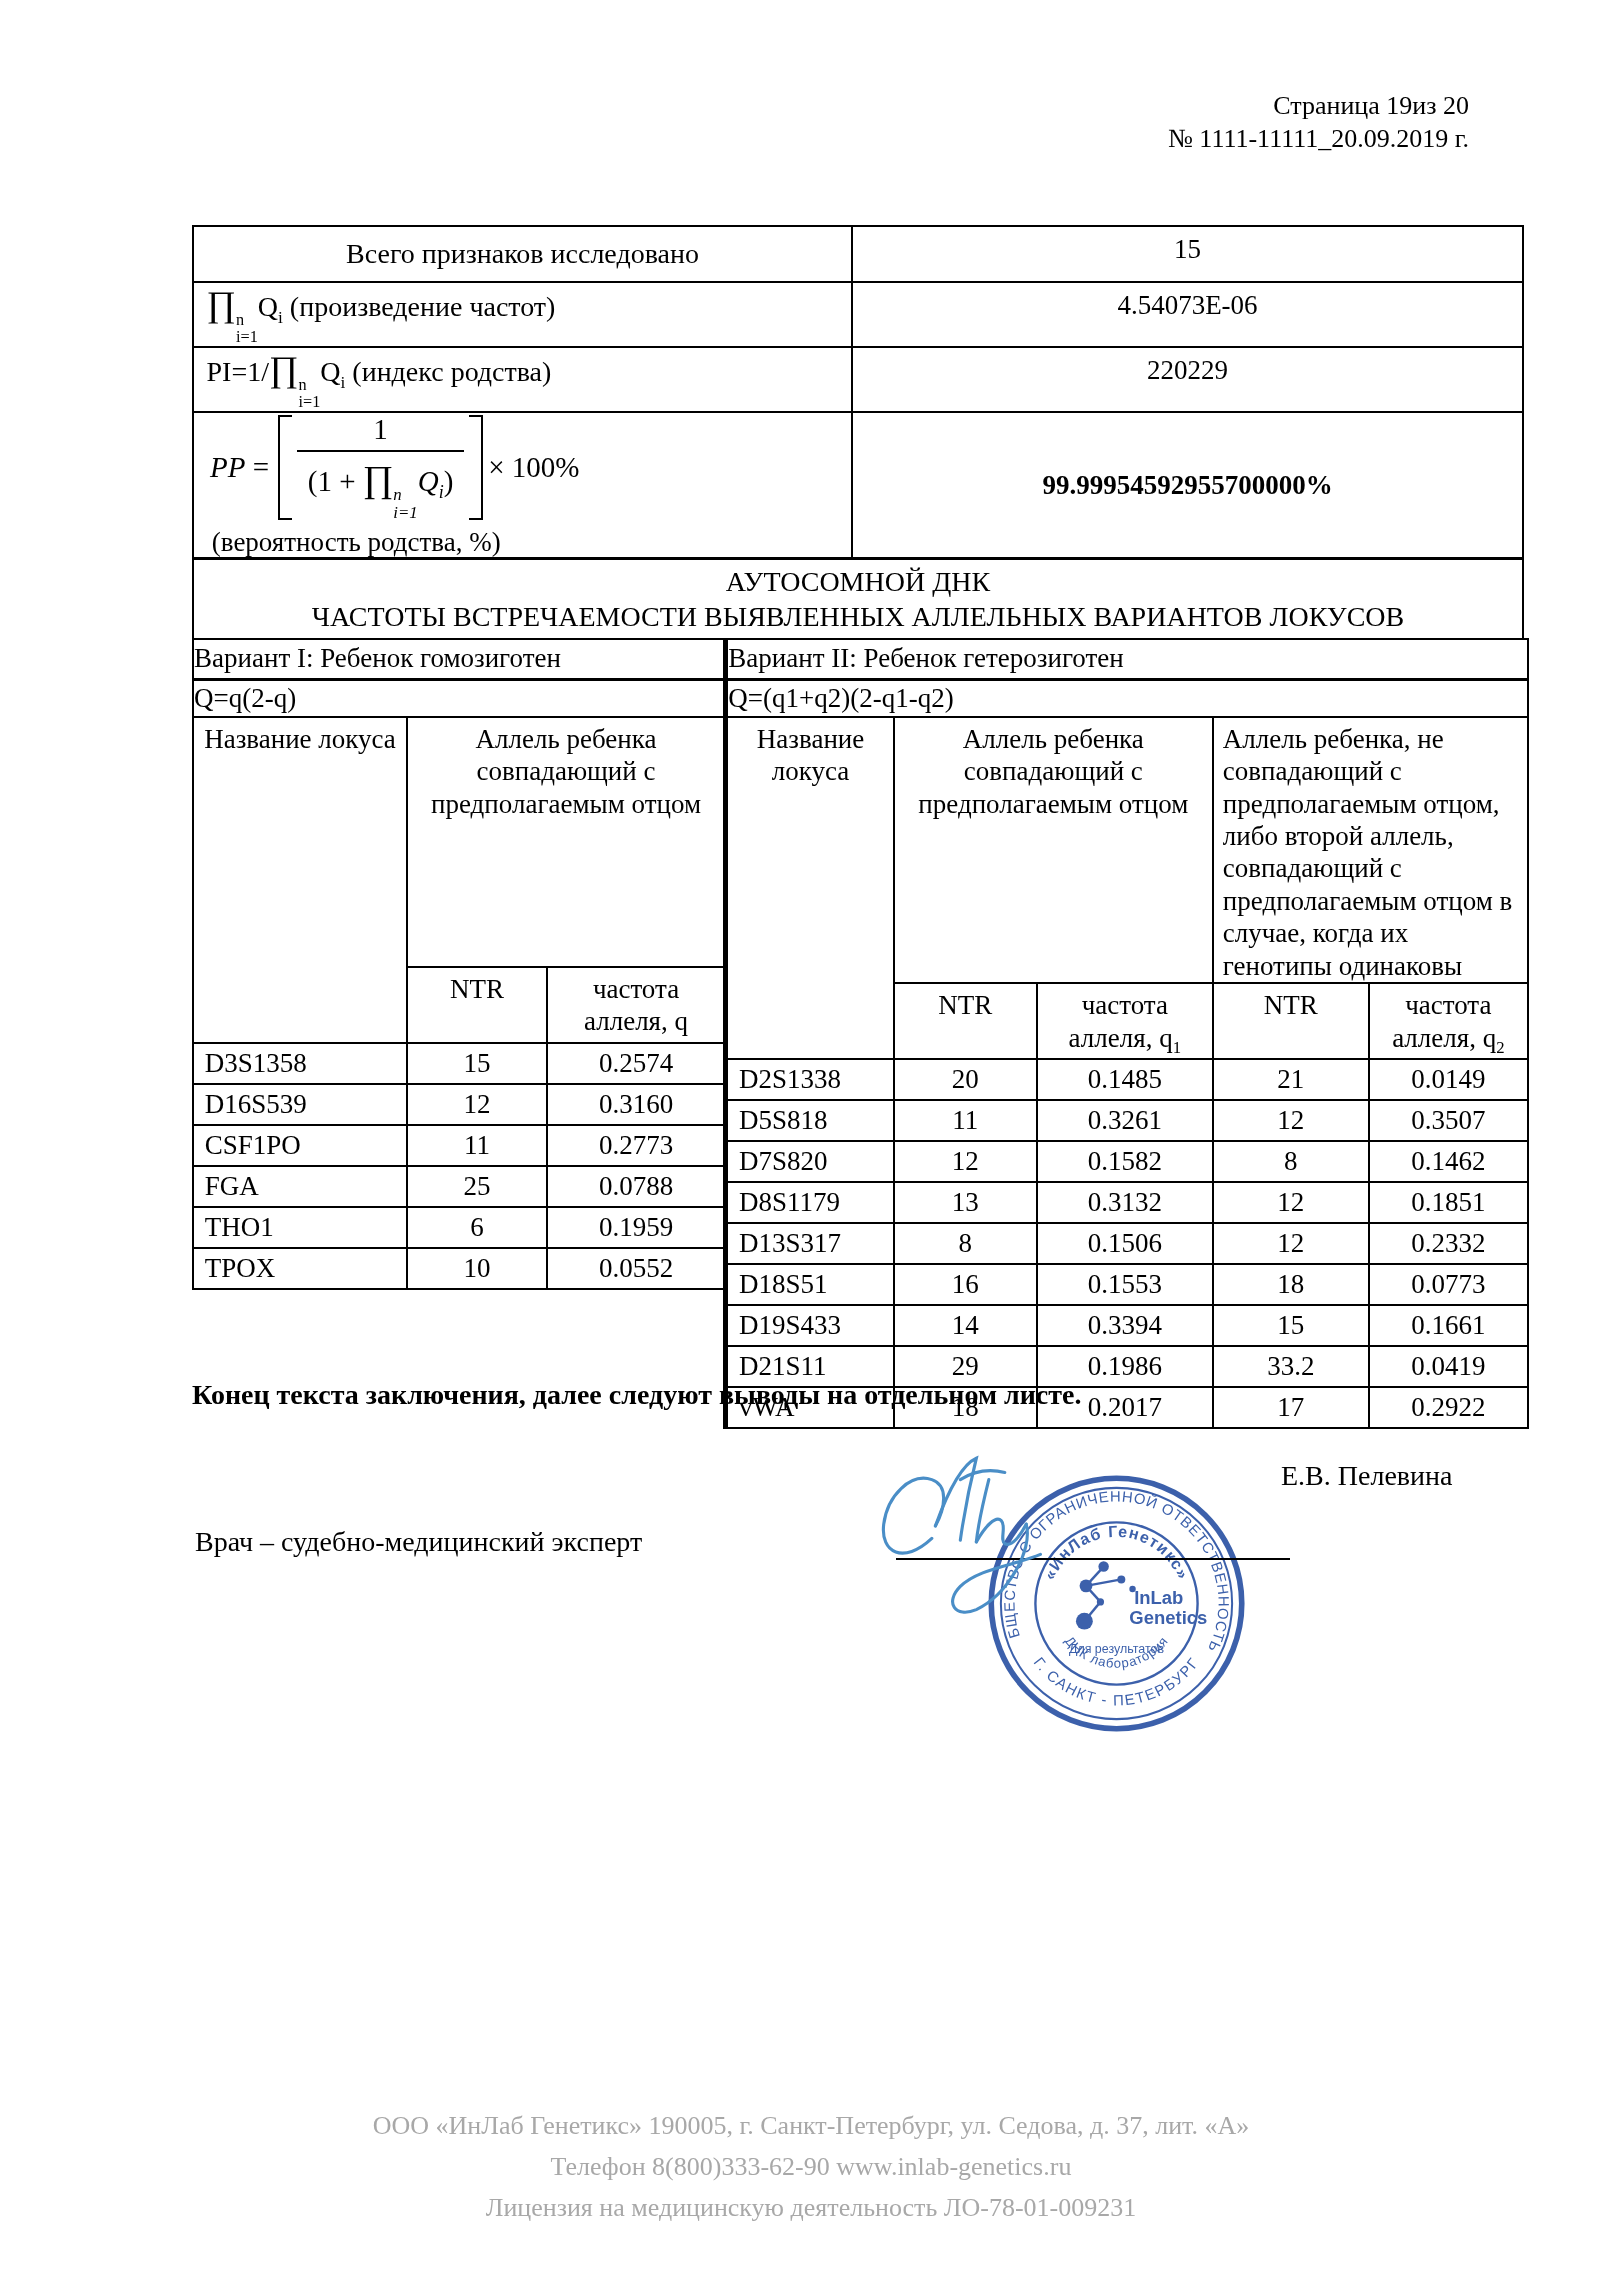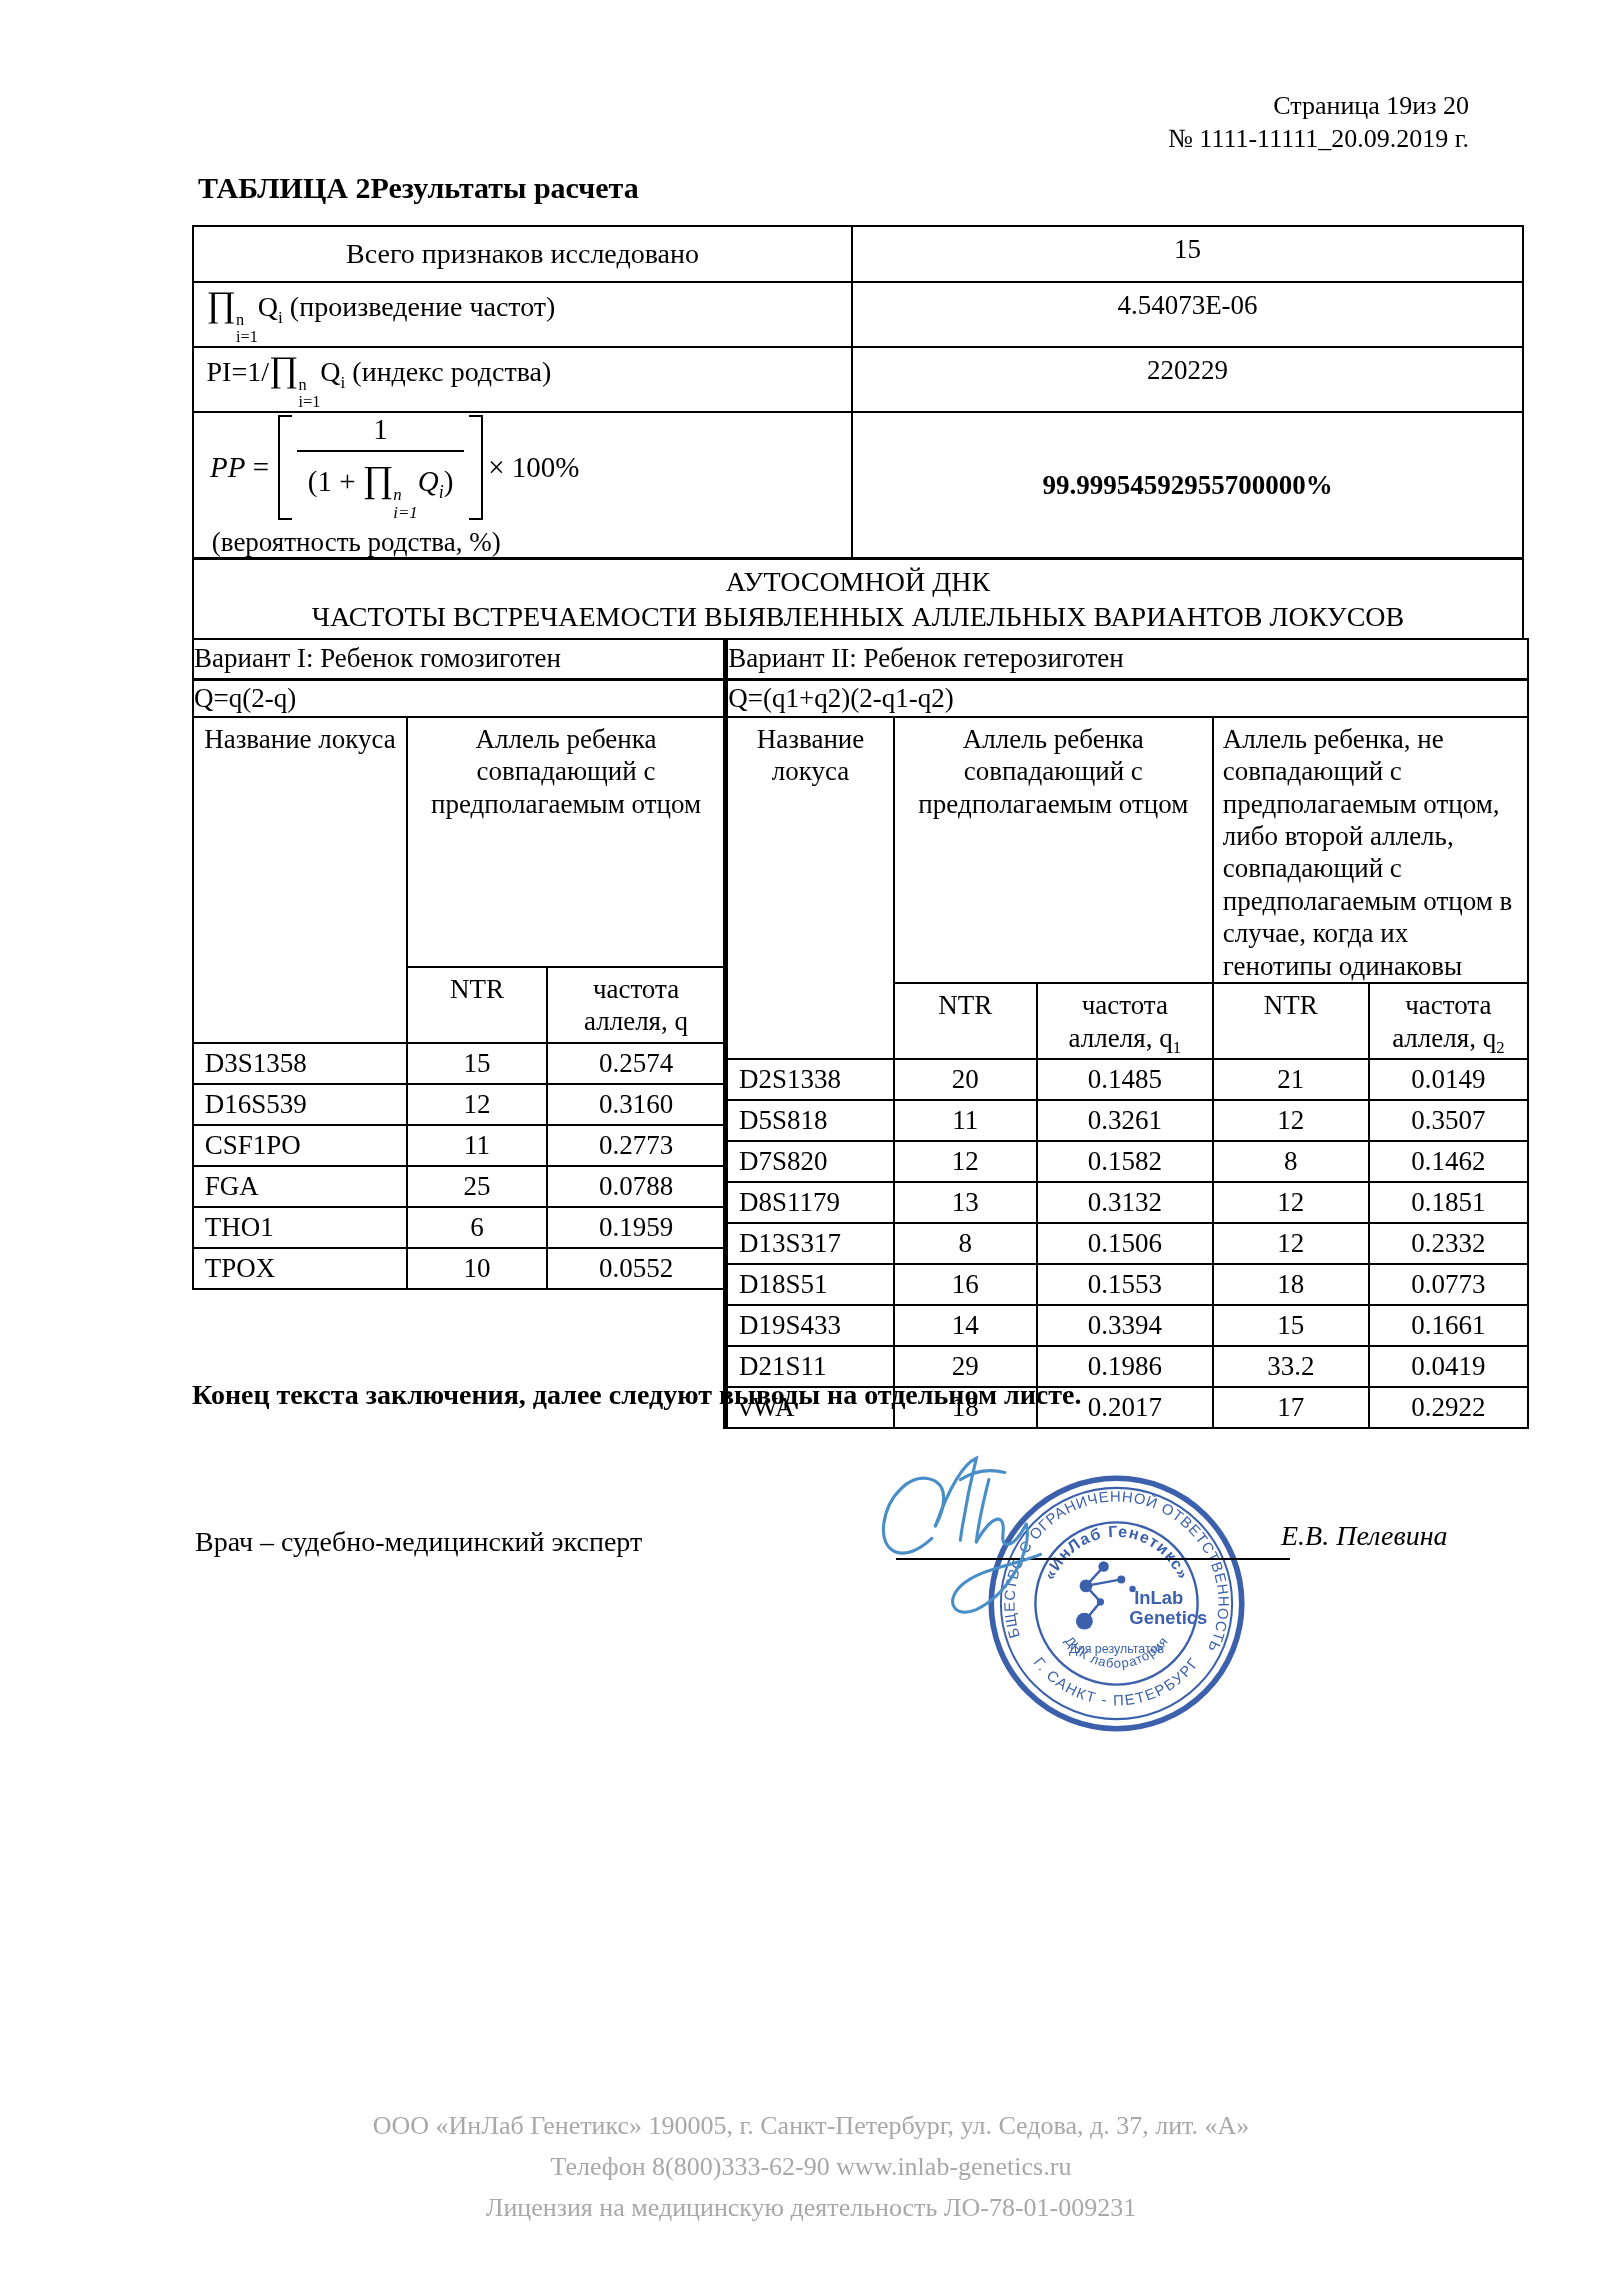--- a/index.html
+++ b/index.html
@@ -50,40 +50,39 @@
   .hc{font-size:26px;line-height:1.2;vertical-align:top;text-align:center;padding-top:5.3px;}
   .hc.hl{text-align:left;padding:5.3px 9px 0 9px;}
   .tv tbody tr{height:41px;}
   .tv tbody td{font-size:27px;text-align:center;}
   .tv tbody td.locus{text-align:left;padding-left:10.7px;}
   .tv2 td.vdiv{border-left-width:5.3px;}
 
   
   .closing{position:absolute;left:192px;top:1379px;font-size:28px;font-weight:bold;}
   .sig-role{position:absolute;left:195px;top:1526px;font-size:28px;}
-  .sig-name{position:absolute;left:1281px;top:1520px;font-size:28px;font-style:italic;}
+  .sig-name{position:absolute;left:1281px;top:1460px;font-size:28px;}
   .sig-line{position:absolute;left:896px;top:1558px;width:394px;height:1.8px;background:#000;z-index:2;}
   .stamp{position:absolute;left:980px;top:1467px;width:273px;height:273px;z-index:1;opacity:0.93;}
   .signature{position:absolute;left:855px;top:1444px;width:232px;height:187px;z-index:3;}
 
   
   .footer{position:absolute;left:0;top:2105px;width:100%;text-align:center;
           font-size:26px;line-height:41px;color:#a8a8a8;}
 </style>
 </head>
 <body>
 
 <div class="page">
 
   <div class="hdr">
     <div>Страница 19из 20</div>
     <div>№ 1111-11111_20.09.2019 г.</div>
   </div>
 
-  <h1 class="title">ТАБЛИЦА 2Результаты расчета</h1>
 
   <div class="doc-table">
 
     <table class="ta">
       <colgroup>
           <col style="width:659px">
           <col>
         </colgroup>
       <tbody>
           <tr style="height:56px">

